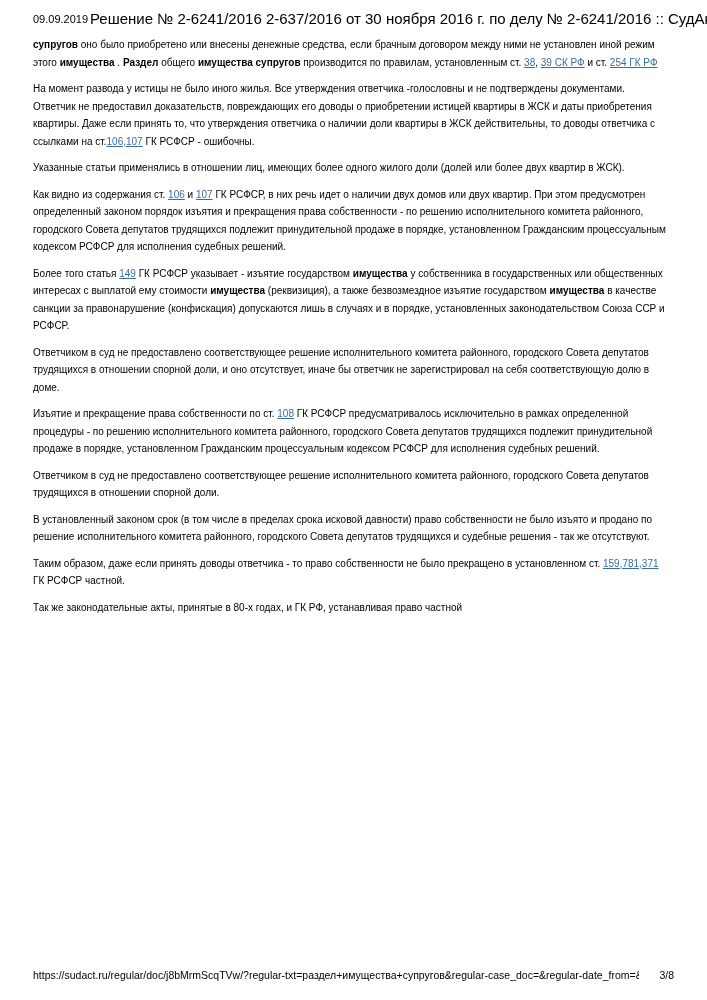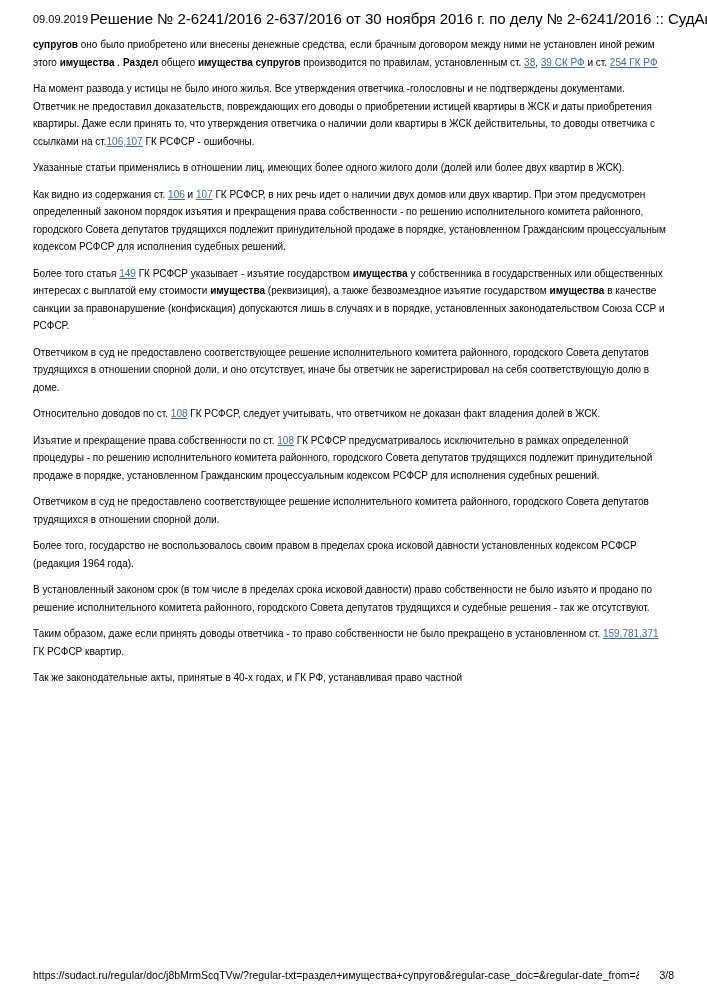--- a/index.html
+++ b/index.html
@@ -85,25 +85,23 @@
   <span class="header-title">Решение № 2-6241/2016 2-637/2016 от 30 ноября 2016 г. по делу № 2-6241/2016 :: СудАкт.ру</span>
 </header>
 
 <main class="doc-body">
     <p><span class="bold">супругов</span><span class=""> оно было приобретено или внесены денежные средства, если брачным договором между ними не установлен иной режим этого </span><span class="bold">имущества</span><span class=""> . </span><span class="bold">Раздел</span><span class=""> общего </span><span class="bold">имущества супругов</span><span class=""> производится по правилам, установленным ст. </span><a class="statute-link" href="#">38</a><span class="">, </span><a class="statute-link" href="#">39 СК РФ</a><span class=""> и ст. </span><a class="statute-link" href="#">254 ГК РФ</a></p>
     <p><span class="">На момент развода у истицы не было иного жилья. Все утверждения ответчика -голословны и не подтверждены документами. Ответчик не предоставил доказательств, повреждающих его доводы о приобретении истицей квартиры в ЖСК и даты приобретения квартиры. Даже если принять то, что утверждения ответчика о наличии доли квартиры в ЖСК действительны, то доводы ответчика с ссылками на ст.</span><a class="statute-link" href="#">106,107</a><span class=""> ГК РСФСР - ошибочны.</span></p>
     <p><span class="">Указанные статьи применялись в отношении лиц, имеющих более одного жилого доли (долей или более двух квартир в ЖСК).</span></p>
     <p><span class="">Как видно из содержания ст. </span><a class="statute-link" href="#">106</a><span class=""> и </span><a class="statute-link" href="#">107</a><span class=""> ГК РСФСР, в них речь идет о наличии двух домов или двух квартир. При этом предусмотрен определенный законом порядок изъятия и прекращения права собственности - по решению исполнительного комитета районного, городского Совета депутатов трудящихся подлежит принудительной продаже в порядке, установленном Гражданским процессуальным кодексом РСФСР для исполнения судебных решений.</span></p>
     <p><span class="">Более того статья </span><a class="statute-link" href="#">149</a><span class=""> ГК РСФСР указывает - изъятие государством </span><span class="bold">имущества</span><span class=""> у собственника в государственных или общественных интересах с выплатой ему стоимости </span><span class="bold">имущества</span><span class=""> (реквизиция), а также безвозмездное изъятие государством </span><span class="bold">имущества</span><span class=""> в качестве санкции за правонарушение (конфискация) допускаются лишь в случаях и в порядке, установленных законодательством Союза ССР и РСФСР.</span></p>
     <p><span class="">Ответчиком в суд не предоставлено соответствующее решение исполнительного комитета районного, городского Совета депутатов трудящихся в отношении спорной доли, и оно отсутствует, иначе бы ответчик не зарегистрировал на себя соответствующую долю в доме.</span></p>
-    <p><span class="">Относительно доводов по ст. </span><a class="statute-link" href="#">108</a><span class=""> ГК РСФСР, следует учитывать, что ответчиком не доказан факт владения долей в ЖСК.</span></p>
     <p><span class="">Изъятие и прекращение права собственности по ст. </span><a class="statute-link" href="#">108</a><span class=""> ГК РСФСР предусматривалось исключительно в рамках определенной процедуры - по решению исполнительного комитета районного, городского Совета депутатов трудящихся подлежит принудительной продаже в порядке, установленном Гражданским процессуальным кодексом РСФСР для исполнения судебных решений.</span></p>
     <p><span class="">Ответчиком в суд не предоставлено соответствующее решение исполнительного комитета районного, городского Совета депутатов трудящихся в отношении спорной доли.</span></p>
-    <p><span class="">Более того, государство не воспользовалось своим правом в пределах срока исковой давности установленных кодексом РСФСР (редакция 1964 года).</span></p>
     <p><span class="">В установленный законом срок (в том числе в пределах срока исковой давности) право собственности не было изъято и продано по решение исполнительного комитета районного, городского Совета депутатов трудящихся и судебные решения - так же отсутствуют.</span></p>
-    <p><span class="">Таким образом, даже если принять доводы ответчика - то право собственности не было прекращено в установленном ст. </span><a class="statute-link" href="#">159,781,371</a><span class=""> ГК РСФСР квартир.</span></p>
-    <p><span class="">Так же законодательные акты, принятые в 40-х годах, и ГК РФ, устанавливая право частной</span></p>
+    <p><span class="">Таким образом, даже если принять доводы ответчика - то право собственности не было прекращено в установленном ст. </span><a class="statute-link" href="#">159,781,371</a><span class=""> ГК РСФСР частной.</span></p>
+    <p><span class="">Так же законодательные акты, принятые в 80-х годах, и ГК РФ, устанавливая право частной</span></p>
   </main>
 
 <footer class="page-footer">
   <span class="footer-url">https://sudact.ru/regular/doc/j8bMrmScqTVw/?regular-txt=раздел+имущества+супругов&amp;regular-case_doc=&amp;regular-date_from=&amp;regular-date_t…</span>
   <span class="page-indicator">3/8</span>
 </footer>
 
 </body></html>

